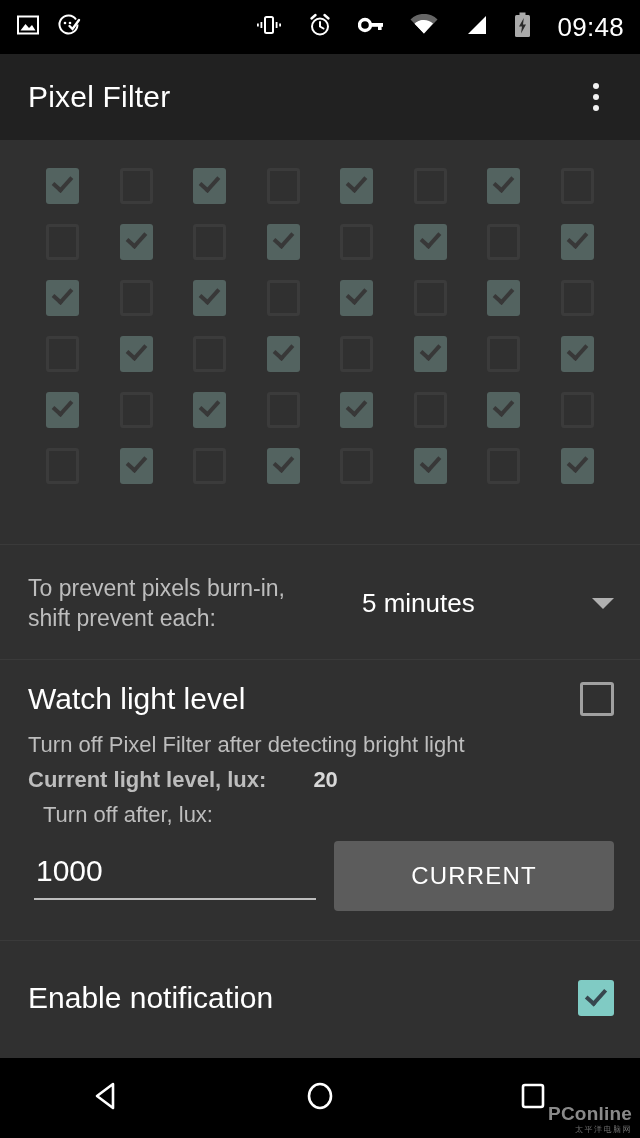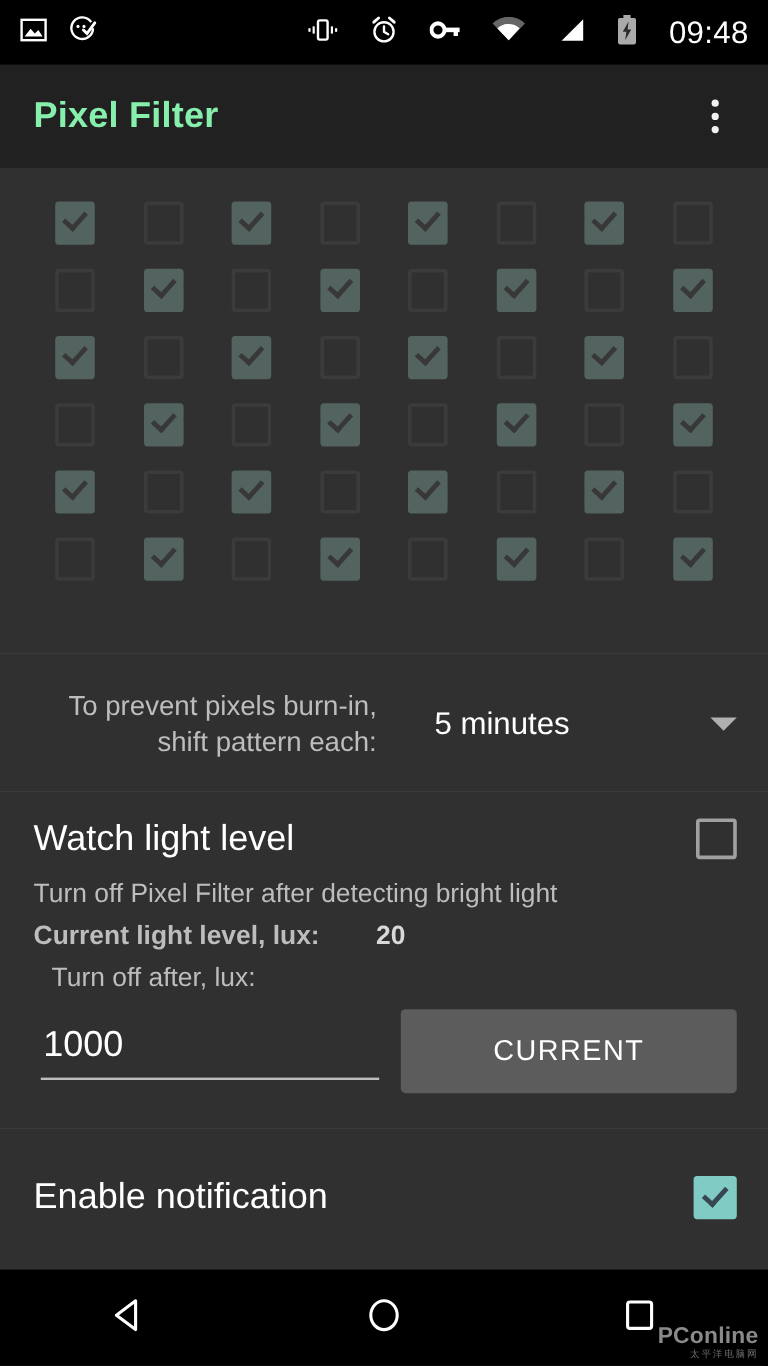--- a/index.html
+++ b/index.html
@@ -31,22 +31,22 @@
   }
 
   
   .app-bar{
     position:absolute; top:54px; left:0;
     width:640px; height:86px;
     background:#212121;
     display:flex; align-items:center;
   }
   .app-title{
-    color:#86efac; font-size:30px; padding-left:28px;
-    font-weight:700; letter-spacing:.2px;
+    color:#ffffff; font-size:30px; padding-left:28px;
+    font-weight:400; letter-spacing:.2px;
   }
   .overflow-btn{
     margin-left:auto; margin-right:26px;
     width:36px; height:44px;
     display:flex; flex-direction:column;
     align-items:center; justify-content:center; gap:5px;
     cursor:pointer;
   }
   .overflow-btn i{
     display:block; width:6px; height:6px;
@@ -94,21 +94,20 @@
   
   .shift-row{
     position:absolute; top:415px; left:0;
     width:640px; height:96px;
     display:flex; align-items:center;
     padding:0 26px 0 28px;
   }
   .shift-label{
     color:#bdbdbd; font-size:23px; line-height:30px;
     width:286px;
-    text-align:right;
   }
   .spinner{
     flex:1;
     display:flex; align-items:center;
     cursor:pointer;
     position:relative;
     height:60px;
   }
   .spinner-value{
     color:#fff; font-size:26px;
@@ -374,21 +373,21 @@
         <div class="cellbox on" style="background: rgb(83, 99, 96);"></div>
         <div class="cellbox off" style="border-color: rgb(59, 59, 59);"></div>
         <div class="cellbox on" style="background: rgb(83, 99, 96);"></div>
       </div>
 
     <div class="divider" style="top:404px;"></div>
 
     <div class="shift-row">
       <div class="shift-label">
         <span>To prevent pixels burn-in,</span><br>
-        <span>shift pattern each:</span>
+        <span>shift prevent each:</span>
       </div>
       <div class="spinner">
         <span class="spinner-value">5 minutes</span>
         <span class="spinner-arrow"></span>
       </div>
     </div>
 
     <div class="divider" style="top:519px;"></div>
 
     <div class="watch-header">

